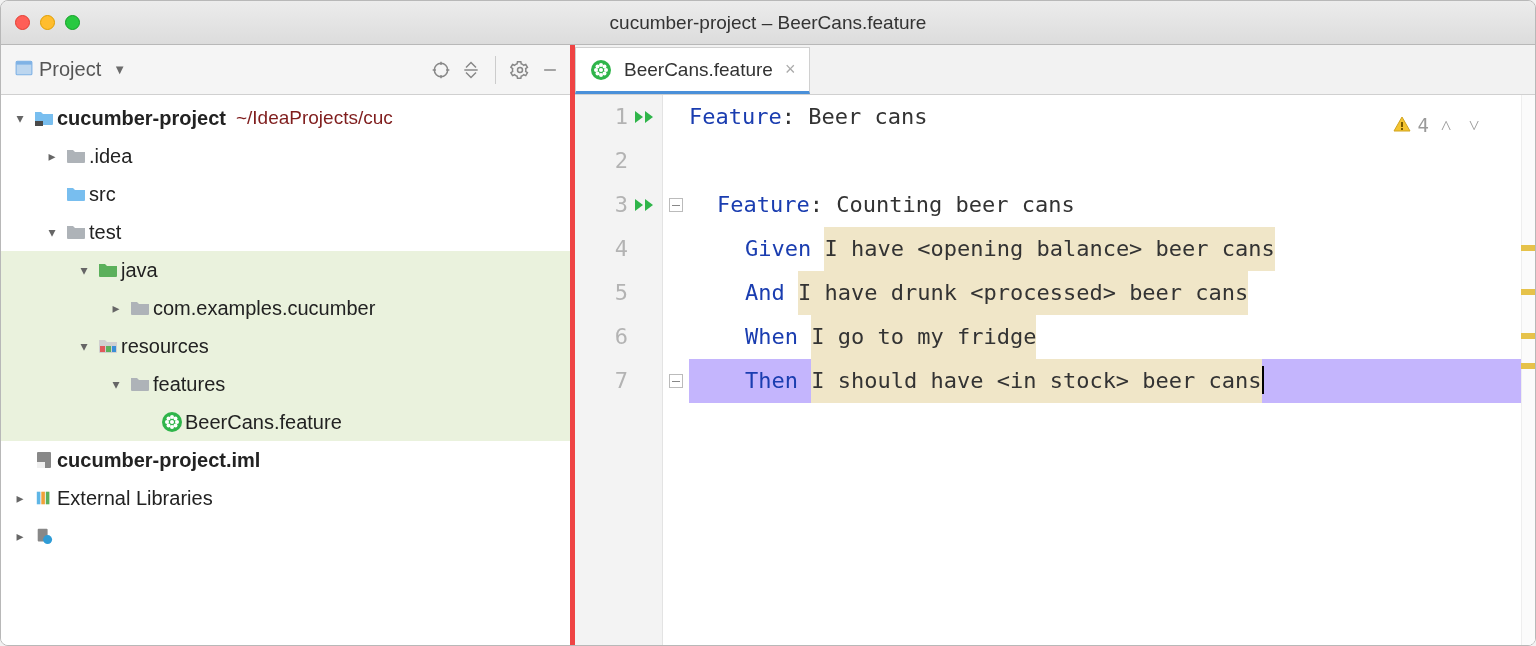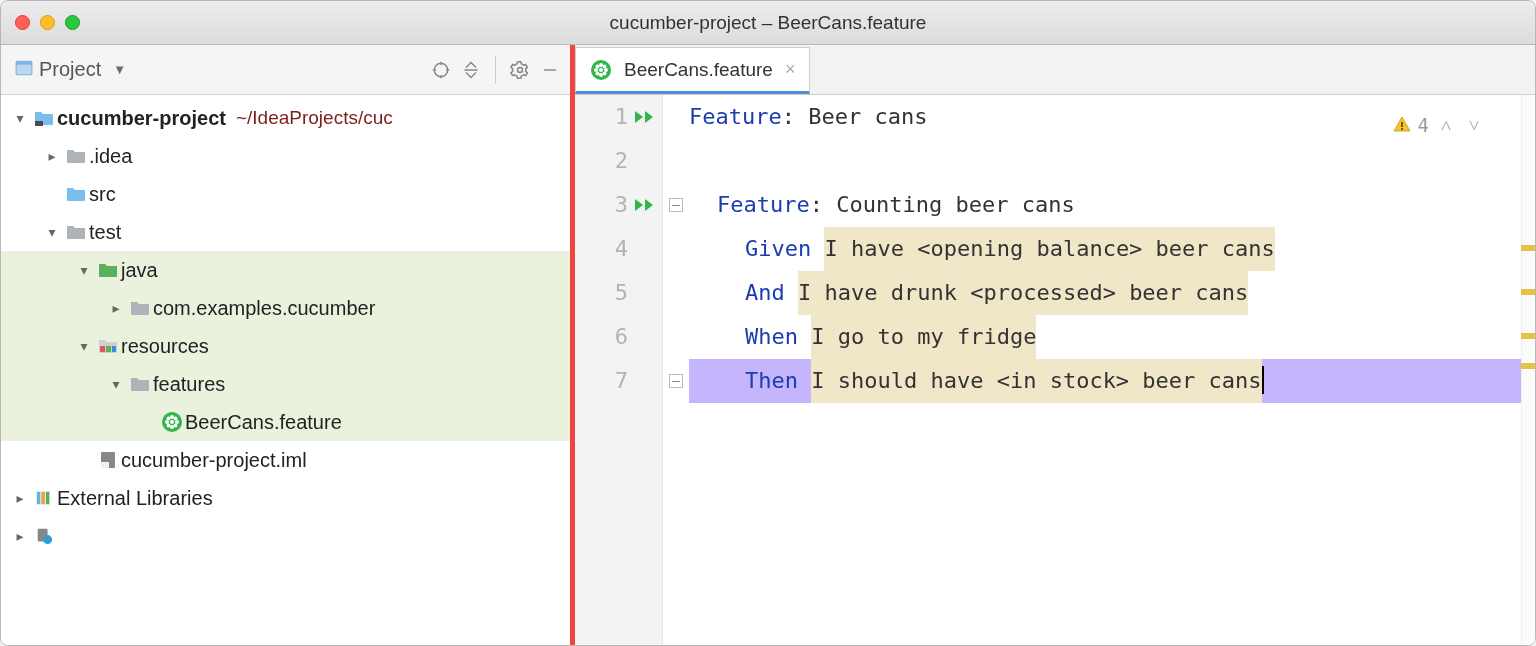--- a/index.html
+++ b/index.html
@@ -227,21 +227,21 @@
             </svg>
           </span>
         <span class="name">features</span>
       </div>
       <div class="tree-row sel" style="padding-left:158px;">
         <span class="fi">
             <span class="cuc-icon"></span>
           </span>
         <span class="name">BeerCans.feature</span>
       </div>
-      <div class="tree-row" style="padding-left:94px;">
+      <div class="tree-row" style="padding-left:30px;font-weight:bold;">
         <span class="fi iml-icon">
             <svg viewBox="0 0 18 18">
               <rect x="2" y="1" width="14" height="16" rx="1"></rect>
               <rect class="accent" x="2" y="11" width="8" height="6"></rect>
             </svg>
           </span>
         <span class="name">cucumber-project.iml</span>
       </div>
       <div class="tree-row" style="padding-left:8px;">
         <span class="tw">▸</span>

